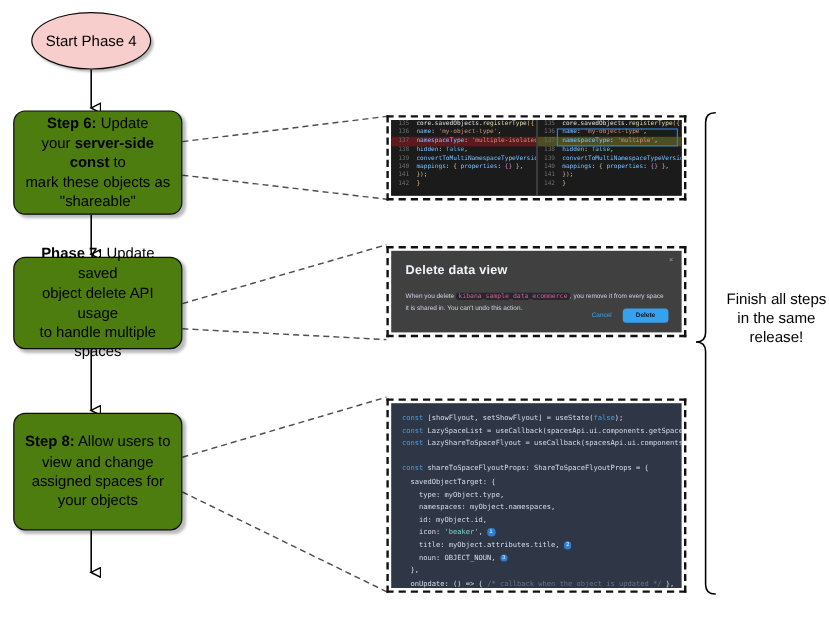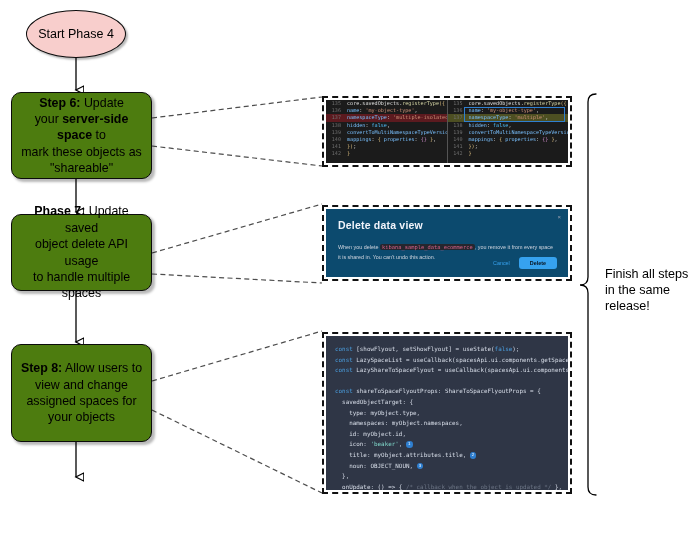--- a/index.html
+++ b/index.html
@@ -46,21 +46,21 @@
   .k-prop{color:#79c0ff;}
   .k-str{color:#ce9178;}
   .k-fn{color:#dcdcaa;}
   .k-key{color:#c586c0;}
   .k-val{color:#4fc1ff;}
   .k-br{color:#d7ba7d;}
   .k-pl{color:#e0e0e0;}
   .addbox{position:absolute;left:16px;right:3px;top:6.6px;height:15.5px;border:1px solid #2f7fd0;box-sizing:border-box;pointer-events:none;}
 
   
-  .modal{width:100%;height:100%;background:#0c4a6e;position:relative;box-sizing:border-box;padding:10px 12px 8px 12px;}
+  .modal{width:100%;height:100%;background:#404040;position:relative;box-sizing:border-box;padding:10px 12px 8px 12px;}
   .modal-title{color:#f2f4fb;font-size:10.5px;font-weight:bold;letter-spacing:.2px;margin-bottom:11px;}
   .modal-x{position:absolute;right:7px;top:5px;color:#9aa2b1;font-size:6px;line-height:6px;}
   .modal-body{color:#cfd4de;font-size:5.4px;line-height:1.85;max-width:232px;}
   .code-pill{font-family:"DejaVu Sans Mono","Liberation Mono",monospace;color:#d36086;background:#25262e;padding:0 2px;border-radius:2px;}
   .modal-actions{position:absolute;right:11px;bottom:8px;display:flex;align-items:center;gap:9px;}
   .btn-cancel{color:#36a2ef;font-size:5.4px;}
   .btn-delete{background:#36a2ef;color:#08131f;font-size:5.4px;font-weight:bold;border-radius:3px;padding:3.2px 11px;}
 
   
   .tsx{width:100%;height:100%;background:#2f3646;box-sizing:border-box;padding:8px 9px;overflow:hidden;}
@@ -105,21 +105,21 @@
     <path d="M596,94 q-8,0 -8,8 L588,277 q0,8 -8,8 q8,0 8,8 L588,487 q0,8 8,8" fill="none" stroke="#000000" stroke-width="1.3" stroke-linecap="round"></path>
   </svg>
 
   <div class="node term" style="left:26px;top:10px;width:100px;height:48px;">
     <span>Start Phase 4</span>
   </div>
 
 
   <div class="node step" style="left:11px;top:92px;width:141px;height:87px;">
     <span class="txt">
-      <b>Step 6:</b> Update<br>your <b>server-side space</b> to<br>mark these objects as<br>"shareable"
+      <b>Step 6:</b> Update<br>your <b>server-side const</b> to<br>mark these objects as<br>"shareable"
     </span>
   </div>
 
   <div class="node step" style="left:11px;top:214px;width:141px;height:77px;">
     <span class="txt">
       <b>Phase 7:</b> Update saved<br>object delete API usage<br>to handle multiple spaces
     </span>
   </div>
 
   <div class="node step" style="left:11px;top:344px;width:141px;height:98px;">
@@ -233,17 +233,17 @@
       <div class="tline">    id: myObject.id,</div>
       <div class="tline">    icon: <span class="t-str">'beaker'</span>, <span class="badge">1</span></div>
       <div class="tline">    title: myObject.attributes.title, <span class="badge">2</span></div>
       <div class="tline">    noun: OBJECT_NOUN, <span class="badge">3</span></div>
       <div class="tline">  },</div>
       <div class="tline">  onUpdate: () =&gt; { <span class="t-com">/* callback when the object is updated */</span> },</div>
 
     </div>
   </div>
 
-  <div class="note" style="left:605px;top:266px;width:84px;">
+  <div class="note" style="left:605px;top:241px;width:84px;text-align:center;">
     <span>Finish all steps in the same release!</span>
   </div>
 
 </div>
 
 </body></html>

